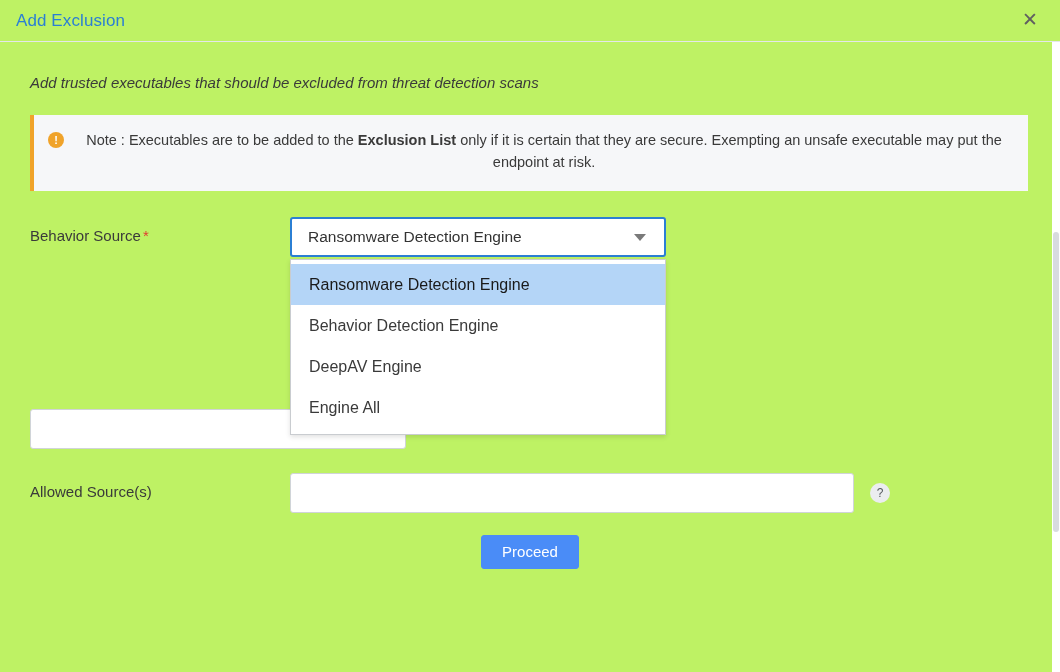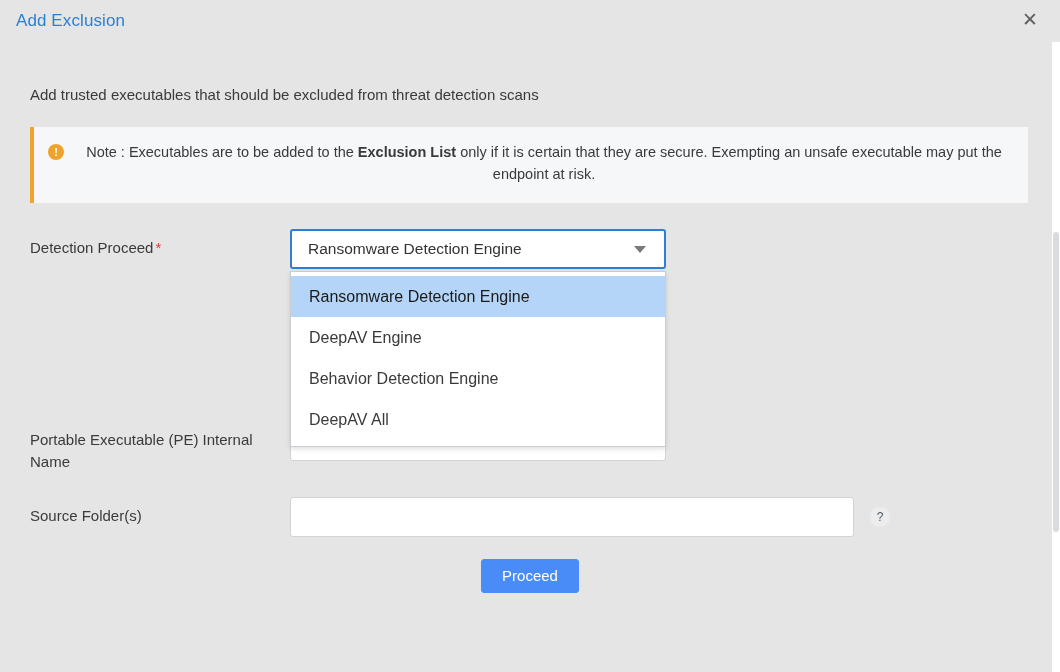--- a/index.html
+++ b/index.html
@@ -11,21 +11,21 @@
     background: #ffffff;
     font-family: "Liberation Sans", sans-serif;
     color: #333333;
     overflow: hidden;
   }
 
   .dialog {
     position: relative;
     width: 1060px;
     height: 672px;
-    background: #e5e5e5;
+    background: #bef264;
   }
 
   
   .dialog-header {
     position: relative;
     height: 42px;
     border-bottom: 1px solid #e4e7ea;
     display: flex;
     align-items: center;
   }
@@ -49,23 +49,24 @@
     text-align: center;
     font-family: "Liberation Sans", sans-serif;
   }
 
   
   .dialog-body {
     padding: 0 30px;
   }
 
   .intro-text {
-    margin-top: 44px;
+    margin-top: 32px;
     font-size: 15px;
     color: #3a3a3a;
+    font-style: italic;
   }
 
   .note-box {
     margin-top: 24px;
     display: flex;
     background: #f6f7f9;
     border-left: 4px solid #f0a32a;
     padding: 14px 16px 14px 14px;
     width: 998px;
     min-height: 76px;
@@ -257,54 +258,53 @@
 
     <div class="note-box">
       <div class="note-icon">!</div>
       <div class="note-text"><span>Note : Executables are to be added to the </span><b>Exclusion List</b><span> only if it is certain that they are secure. Exempting an unsafe executable may put the endpoint at risk.</span></div>
     </div>
 
     <div class="form">
 
       <div class="form-row">
         <div class="form-label">
-          <span>Detection Proceed</span><span class="req">*</span>
+          <span>Behavior Source</span><span class="req">*</span>
         </div>
         <div class="field-area">
           <div class="select-box">
             <span class="select-value">Ransomware Detection Engine</span>
             <span class="caret"></span>
           </div>
           <div class="dropdown">
             <div class="dropdown-item selected">Ransomware Detection Engine</div>
+            <div class="dropdown-item">Behavior Detection Engine</div>
             <div class="dropdown-item">DeepAV Engine</div>
-            <div class="dropdown-item">Behavior Detection Engine</div>
-            <div class="dropdown-item">DeepAV All</div>
+            <div class="dropdown-item">Engine All</div>
           </div>
         </div>
       </div>
 
       <div class="form-row" style="margin-top:48px;margin-bottom:38px;">
         <div class="field-area" style="width:376px;height:18px;"></div>
       </div>
 
       <div class="form-row" style="margin-bottom:30px;">
         <div class="field-area" style="width:376px;height:18px;"></div>
         <div class="help-badge" style="margin-left:164px;margin-top:-6px;">?</div>
       </div>
 
       <div class="form-row">
-        <div class="form-label">Portable Executable (PE) Internal Name</div>
         <div class="field-area">
           <input class="text-input input-narrow" value="" style="">
         </div>
       </div>
 
       <div class="form-row" style="margin-top:24px;">
-        <div class="form-label">Source Folder(s)</div>
+        <div class="form-label">Allowed Source(s)</div>
         <div class="field-area">
           <input class="text-input input-wide" value="" style="">
         </div>
         <div class="help-badge">?</div>
       </div>
 
       <div class="btn-row">
         <button class="btn btn-primary">Proceed</button>
       </div>
 

